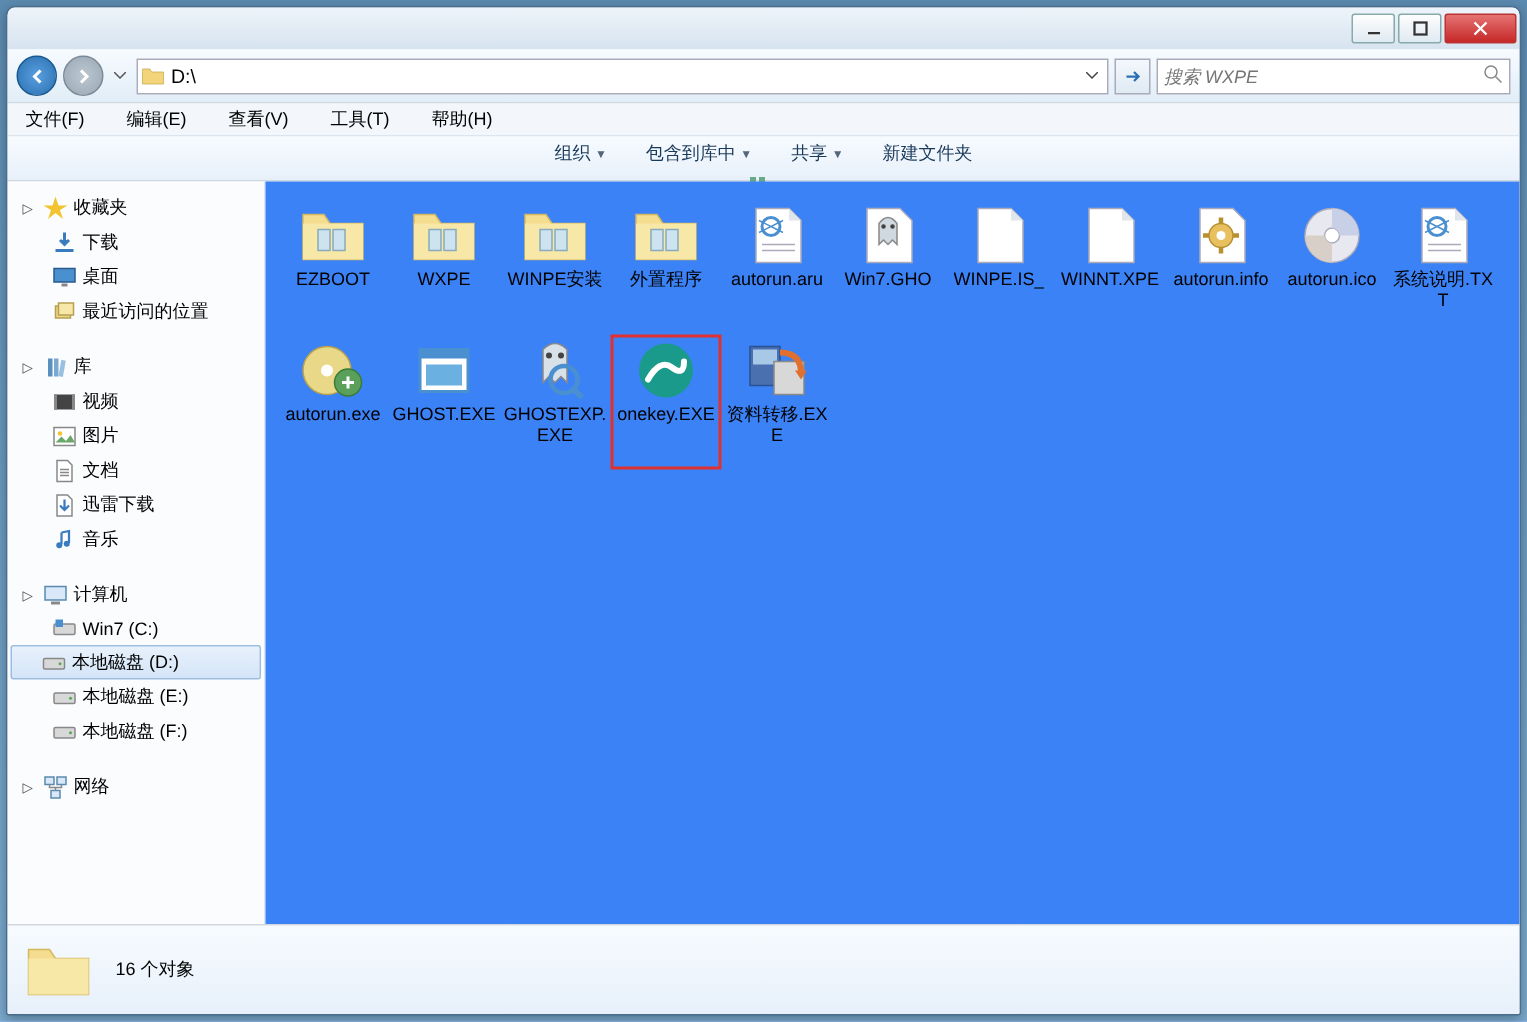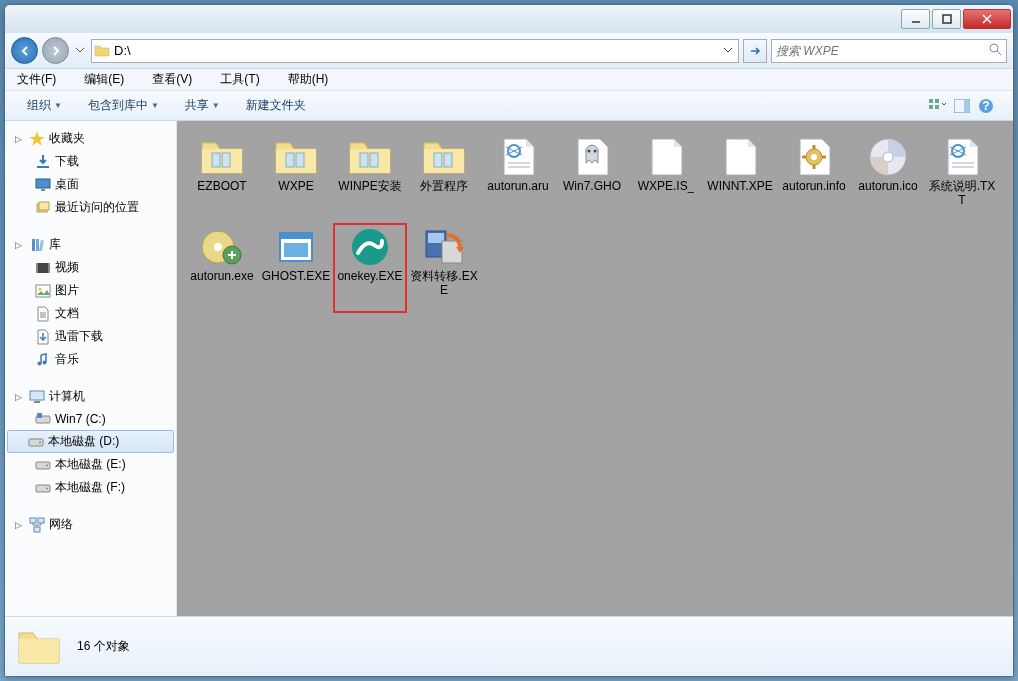--- a/index.html
+++ b/index.html
@@ -18,34 +18,34 @@
   .nav-drop { width: 14px; height: 27px; display: flex; align-items: center; justify-content: center; cursor: pointer; }
   .addr { flex: 1; height: 24px; border: 1px solid #aab; background: #fff; display: flex; align-items: center; gap: 4px; padding: 0 2px; }
   .addr .folder-ico { width: 16px; height: 14px; }
   .addr input { border: none; flex: 1; outline: none; font-size: 13px; }
   .addr-drop { width: 16px; height: 100%; display: flex; align-items: center; justify-content: center; cursor: pointer; }
   .go-btn { width: 24px; height: 24px; border: 1px solid #aab; background: linear-gradient(#f3f8fd,#dfeaf3); display: flex; align-items: center; justify-content: center; cursor: pointer; }
   .search { width: 236px; height: 24px; border: 1px solid #aab; background: #fff; display: flex; align-items: center; padding: 0 4px; }
   .search input { border: none; outline: none; flex: 1; color: #c2410c; font-style: italic; }
   .menubar { height: 22px; background: #f3f7fb; display: flex; align-items: center; padding: 0 6px; gap: 16px; border-bottom: 1px solid #dde6ee; }
   .menuitem { padding: 2px 6px; cursor: pointer; }
-  .toolbar { height: 30px; background: linear-gradient(#f7fbff,#e7f0fa); display: flex; align-items: center; padding: 0 16px; gap: 2px; border-bottom: 1px solid #cfd8e0; }
+  .toolbar { height: 30px; background: linear-gradient(#f7fbff,#e7f0fa); display: flex; align-items: center; padding: 0 4px; gap: 2px; border-bottom: 1px solid #cfd8e0; flex-direction: column; }
   .tool { display: flex; align-items: center; gap: 3px; padding: 3px 6px; cursor: pointer; color: #1a3a5a; }
   .tool-drop { font-size: 8px; color: #567; }
   .toolbar .spacer { flex: 1; }
   .tool-ico { width: 22px; height: 22px; display: flex; align-items: center; justify-content: center; cursor: pointer; }
   .body { display: flex; height: calc(100% - 28px - 36px - 22px - 30px - 60px); }
   .sidebar { width: 172px; border-right: 1px solid #dde6ee; padding: 6px 2px; overflow-y: auto; background: #fafcfe; }
   .sgroup { margin-bottom: 14px; }
   .sitem { display: flex; align-items: center; gap: 4px; padding: 3px 2px 3px 8px; cursor: pointer; white-space: nowrap; }
   .sitem.child { padding-left: 28px; }
   .sitem.selected { background: linear-gradient(#e8f1fc,#d4e5f8); border: 1px solid #9cbde0; border-radius: 2px; padding-left: 20px; padding-top:2px; padding-bottom:2px;}
   .tri { width: 10px; font-size: 9px; color: #555; }
   .ico { width: 16px; height: 16px; flex-shrink: 0; display:inline-flex; align-items:center; justify-content:center;}
-  .content { flex: 1; padding: 12px 4px 4px 8px; display: flex; flex-wrap: wrap; align-content: flex-start; gap: 0; overflow-y:auto; background:#a3a3a3;}
+  .content { flex: 1; padding: 12px 4px 4px 8px; display: flex; flex-wrap: wrap; align-content: flex-start; gap: 0; overflow-y:auto; background:#3b82f6;}
   .fitem { width: 74px; height: 90px; display: flex; flex-direction: column; align-items: center; padding: 2px; cursor: pointer; text-align:center;}
   .fitem.highlighted { border: 2px solid #e03030; padding: 0; }
   .ficon { width: 50px; height: 44px; display: flex; align-items: center; justify-content: center; }
   .flabel { font-size: 12px; line-height: 14px; word-break: break-all; max-height: 42px; overflow: hidden; }
   .statusbar { height: 60px; background: linear-gradient(#f7fbff,#e7f0fa); display: flex; align-items: center; padding: 20px 10px; gap: 14px; border-top: 1px solid #cfd8e0;}
   .stat-ico { width: 48px; height: 48px; }
   
   .svg-folder { fill: #f3d47b; stroke: #c9a94a; stroke-width: 0.5; }
 </style>
 </head>
@@ -401,21 +401,21 @@
           </div>
           <div class="flabel">Win7.GHO</div>
         </div>
         <div class="fitem">
           <div class="ficon">
             <svg width="48" height="44" viewBox="0 0 48 44">
               <path fill="#fff" stroke="#aab" d="M10 4 L32 4 L40 12 L40 40 L10 40 Z"></path>
               <path fill="#e0e6ec" d="M32 4 L32 12 L40 12 Z"></path>
             </svg>
           </div>
-          <div class="flabel">WXPE.IS_</div>
+          <div class="flabel">WINPE.IS_</div>
         </div>
         <div class="fitem">
           <div class="ficon">
             <svg width="48" height="44" viewBox="0 0 48 44">
               <path fill="#fff" stroke="#aab" d="M10 4 L32 4 L40 12 L40 40 L10 40 Z"></path>
               <path fill="#e0e6ec" d="M32 4 L32 12 L40 12 Z"></path>
             </svg>
           </div>
           <div class="flabel">WINNT.XPE</div>
         </div>
@@ -473,20 +473,32 @@
         <div class="fitem">
           <div class="ficon">
             <svg width="48" height="44" viewBox="0 0 48 44">
               <rect x="8" y="8" width="32" height="28" fill="#fff" stroke="#4a90d0" stroke-width="2"></rect>
               <rect x="8" y="8" width="32" height="6" fill="#4a90d0"></rect>
               <rect x="12" y="18" width="24" height="14" fill="#6ab0e0"></rect>
             </svg>
           </div>
           <div class="flabel">GHOST.EXE</div>
         </div>
+        <div class="fitem">
+          <div class="ficon">
+            <svg width="48" height="44" viewBox="0 0 48 44">
+              <path d="M16 8 Q24 0 32 8 L32 30 L28 26 L24 30 L20 26 L16 30 Z" fill="#d8e0e8" stroke="#888"></path>
+              <circle cx="20" cy="12" r="2" fill="#444"></circle>
+              <circle cx="28" cy="12" r="2" fill="#444"></circle>
+              <circle cx="30" cy="28" r="9" fill="none" stroke="#4a90d0" stroke-width="3"></circle>
+              <line x1="36" y1="34" x2="42" y2="40" stroke="#4a90d0" stroke-width="4"></line>
+            </svg>
+          </div>
+          <div class="flabel">GHOSTEXP.EXE</div>
+        </div>
         <div class="fitem highlighted">
           <div class="ficon">
             <svg width="48" height="44" viewBox="0 0 48 44">
               <circle cx="24" cy="22" r="18" fill="#1a9a8a"></circle>
               <path d="M12 28 Q20 14 28 20 Q36 26 36 16" stroke="#fff" stroke-width="4" fill="none" stroke-linecap="round"></path>
             </svg>
           </div>
           <div class="flabel">onekey.EXE</div>
         </div>
         <div class="fitem">

